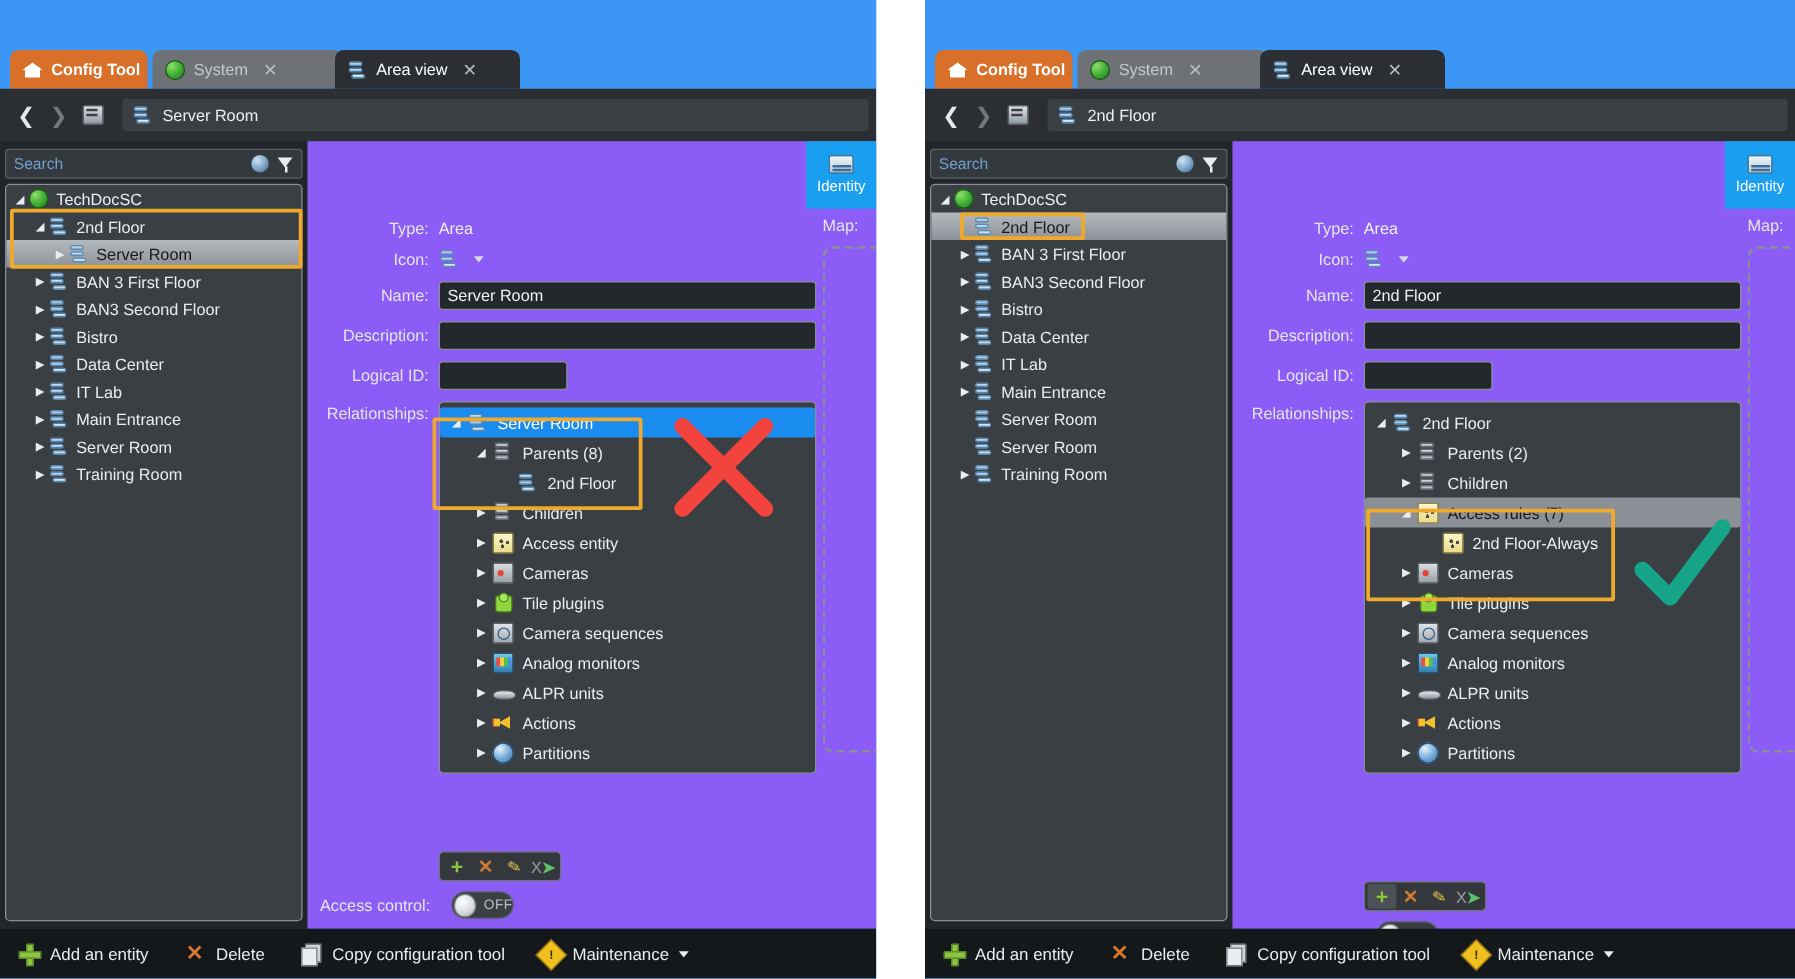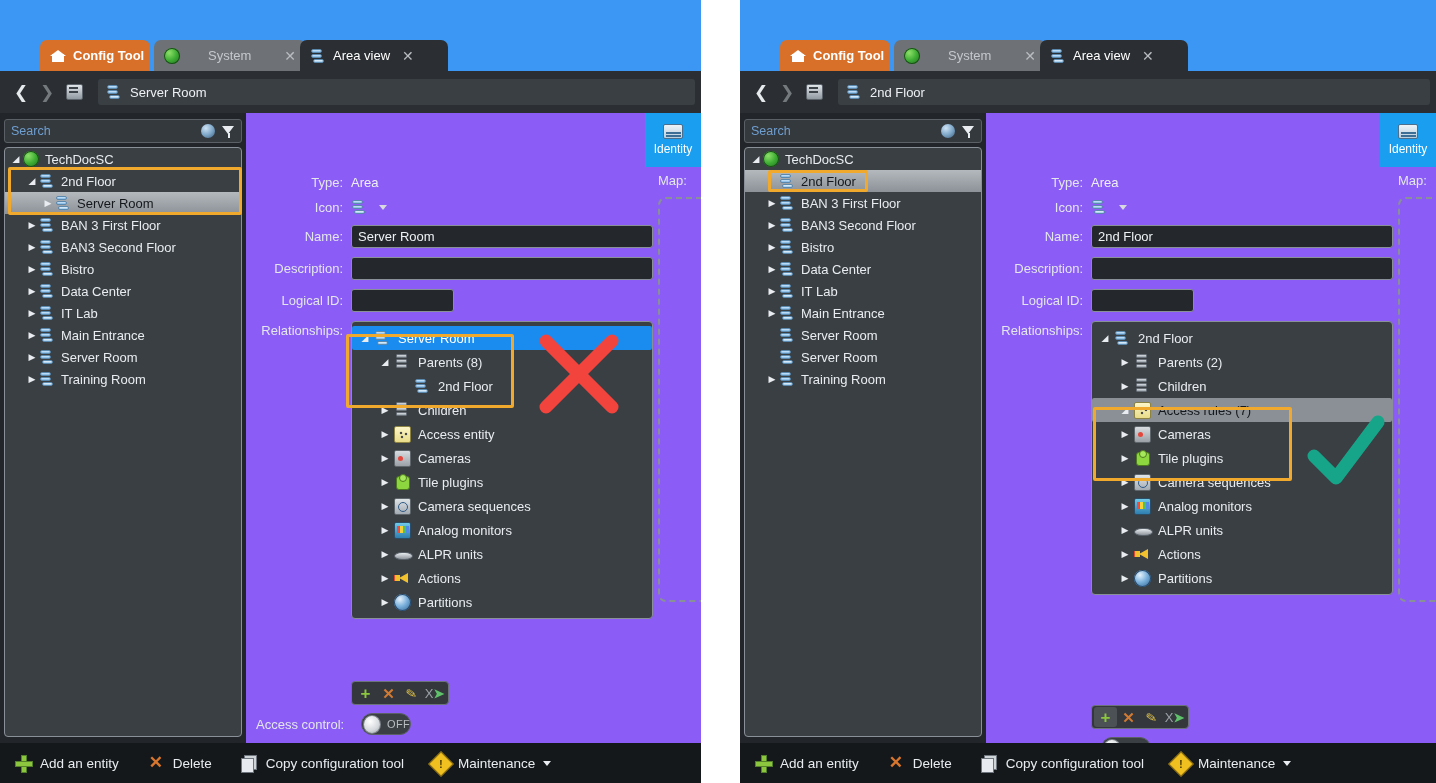--- a/index.html
+++ b/index.html
@@ -21,28 +21,27 @@
   
   .tabbar { position: absolute; left: 0; top: 40px; right: 0; height: 31px; background: #3b97f3; }
   .tab {
     position: absolute; top: 0; height: 31px;
     border-radius: 7px 7px 0 0;
     display: flex; align-items: center;
     padding: 0 10px;
     font-size: 13px;
     white-space: nowrap;
     overflow: hidden;
-    margin-left: 32px;
   }
   .tab .t-ico { width: 16px; height: 16px; margin-right: 7px; flex: none; position: relative; }
   .tab .t-lbl { line-height: 1; }
   .tab .t-x { margin-left: 12px; color: #b9bcc0; font-size: 14px; line-height: 1; }
 
   .tab-config { left: 8px; width: 110px; background: #d8702a; color: #fff; font-weight: bold; }
-  .tab-system { left: 122px; width: 152px; background: #6e7277; color: #c5c8cc; gap: 21px; }
+  .tab-system { left: 122px; width: 152px; background: #6e7277; color: #c5c8cc; }
   .tab-area   { left: 268px; width: 148px; background: #2b2f33; color: #ffffff; }
 
   
   .ico-home::before {
     content: ""; position: absolute; left: 2px; top: 6px;
     width: 12px; height: 8px; background: #fff;
   }
   .ico-home::after {
     content: ""; position: absolute; left: 0px; top: 2px;
     border-left: 8px solid transparent; border-right: 8px solid transparent;
@@ -816,20 +815,25 @@
                     <i></i>
                     <i></i>
                   </span>
                   <span>Children</span>
                 </div>
                 <div class="rrow selgrey" style="padding-left: 24px;">
                   <span class="arrow">◢</span>
                   <span class="ri ico-rules"></span>
                   <span>Access rules (7)</span>
                 </div>
+                <div class="rrow" style="padding-left: 44px;">
+                  <span class="arrow none"></span>
+                  <span class="ri ico-rules"></span>
+                  <span>2nd Floor-Always</span>
+                </div>
                 <div class="rrow" style="padding-left: 24px;">
                   <span class="arrow">▶</span>
                   <span class="ri ico-cam"></span>
                   <span>Cameras</span>
                 </div>
                 <div class="rrow" style="padding-left: 24px;">
                   <span class="arrow">▶</span>
                   <span class="ri ico-plug"></span>
                   <span>Tile plugins</span>
                 </div>

